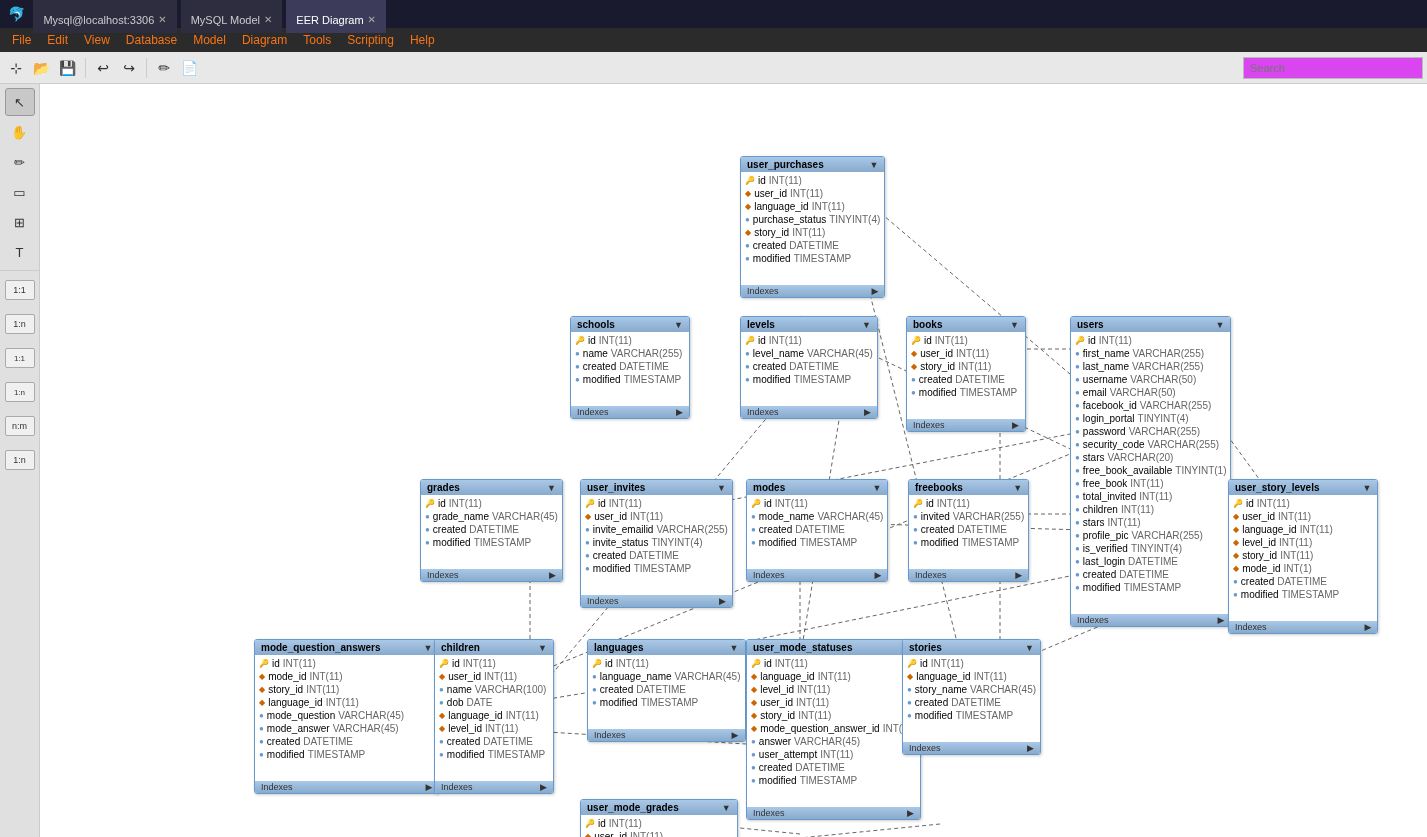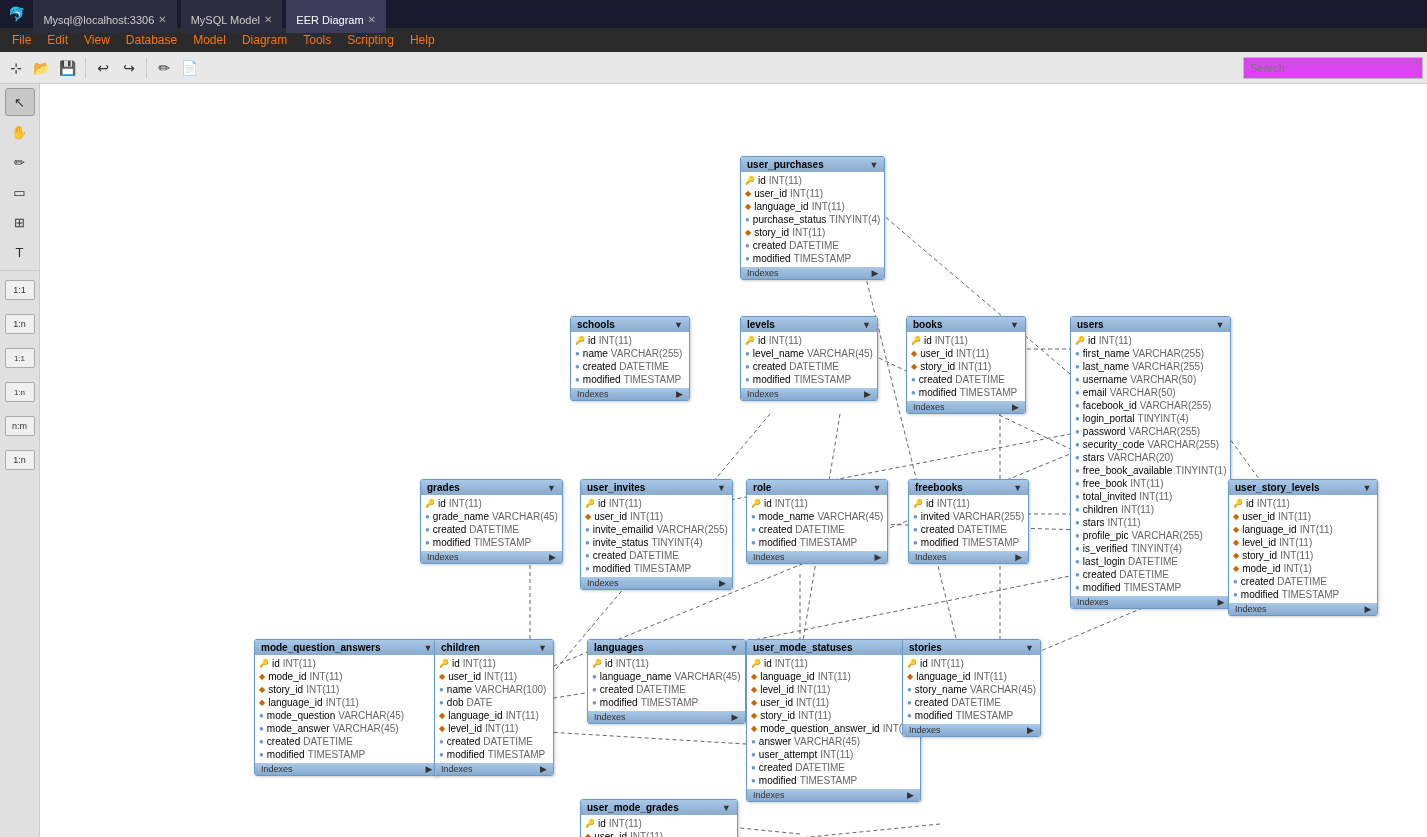--- a/index.html
+++ b/index.html
@@ -137,20 +137,21 @@
     .field-type { color: #666; }
     .table-footer {
       background: linear-gradient(180deg, #aac8e8 0%, #88aacc 100%);
       padding: 1px 6px;
       display: flex;
       align-items: center;
       justify-content: space-between;
       font-size: 9px;
       color: #333;
       border-radius: 0 0 2px 2px;
+      margin-top: 18px;
     }
     
     
     #connections-svg {
       position: absolute;
       top: 0; left: 0;
       width: 100%; height: 100%;
       pointer-events: none;
     }
     
@@ -605,21 +606,21 @@
               <span class="field-type">TIMESTAMP</span>
             </div>
           </div>
           <div class="table-footer">
             <span>Indexes</span>
             <span>▶</span>
           </div>
         </div>
         <div class="eer-table" style="left: 706px; top: 395px;">
           <div class="table-header">
-            <span>role</span>
+            <span>modes</span>
             <span class="menu-arrow">▼</span>
           </div>
           <div class="table-fields">
             <div class="field-row">
               <span class="pk-icon">🔑</span>
               <span class="field-name">id</span>
               <span class="field-type">INT(11)</span>
             </div>
             <div class="field-row">
               <span class="field-icon">●</span>

